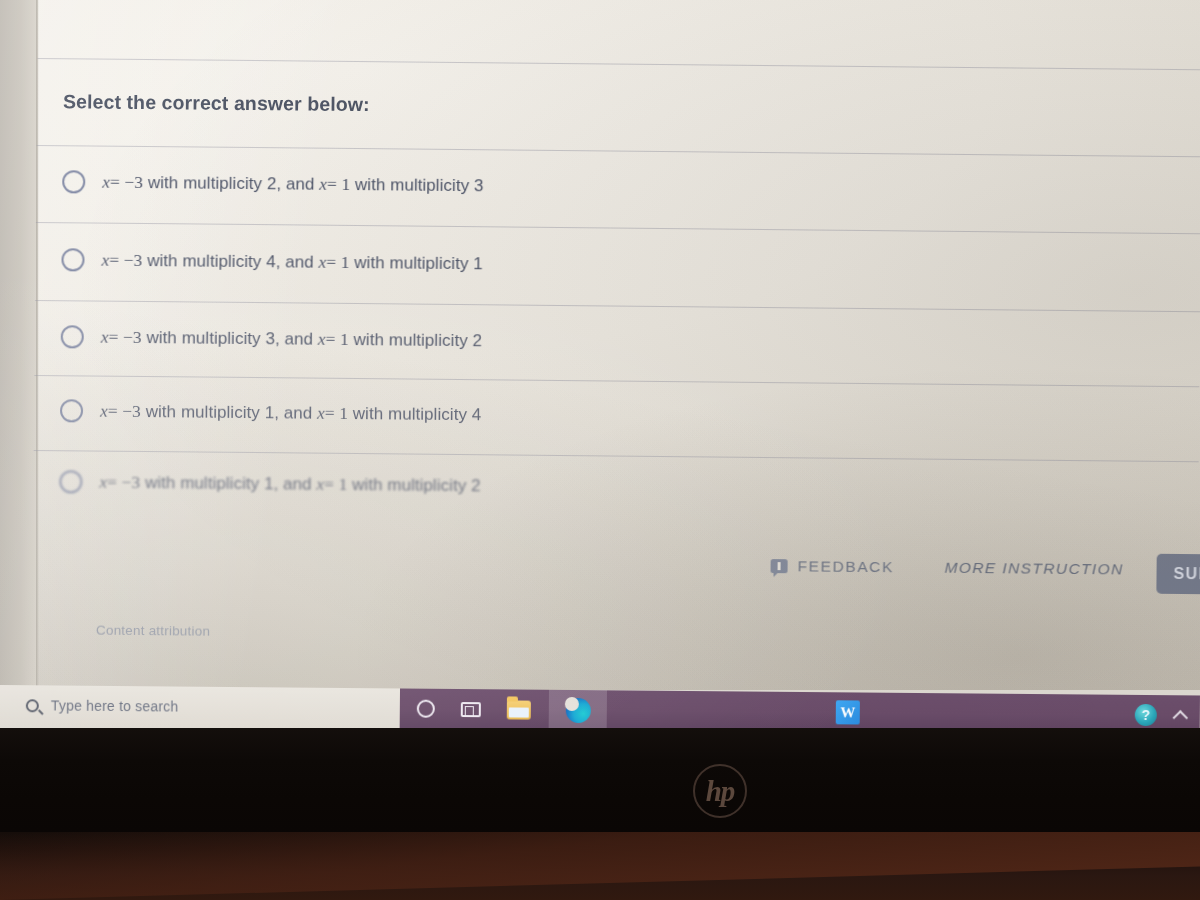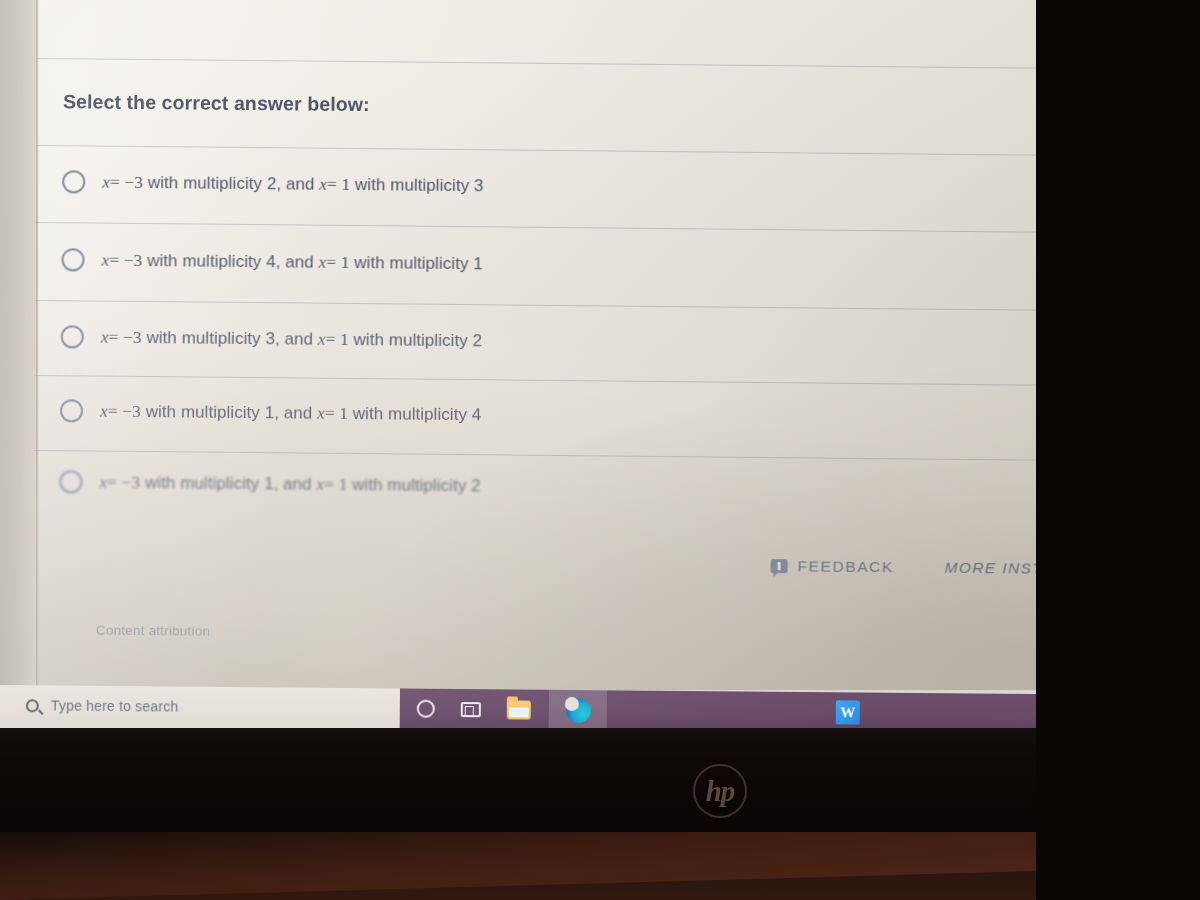--- a/index.html
+++ b/index.html
@@ -7,21 +7,21 @@
   html, body {
     width: 1200px;
     height: 900px;
     overflow: hidden;
     background: #0a0604;
     font-family: "Liberation Sans", sans-serif;
   }
 
   #stage {
     position: relative;
-    width: 1036px;
+    width: 1200px;
     height: 900px;
     overflow: hidden;
     background: #ffffff;
   }
 
   
   .desk {
     position: absolute;
     left: 0; top: 726px;
     width: 1200px; height: 174px;

